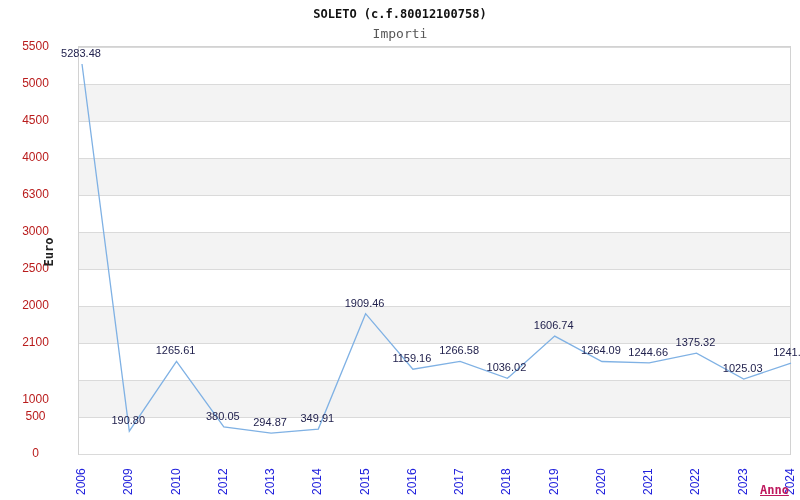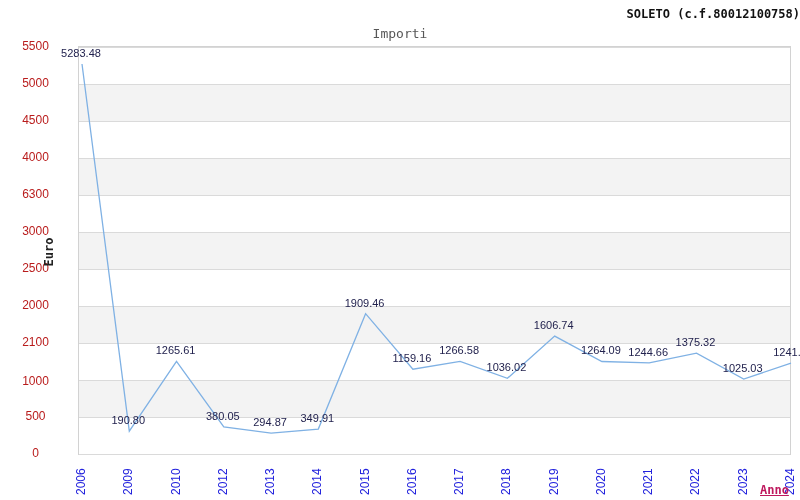--- a/index.html
+++ b/index.html
@@ -3,21 +3,21 @@
 <meta charset="utf-8">
 <style>
   * { margin:0; padding:0; box-sizing:content-box; }
   html,body { width:800px; height:500px; }
   body {
     position:relative; overflow:hidden; background:#ffffff;
     font-family:"Liberation Sans", sans-serif;
   }
   .chart { position:absolute; inset:0; }
   .title {
-    position:absolute; left:0; top:7px; width:800px; text-align:right;
+    position:absolute; left:0; top:7px; width:800px; text-align:center;
     font-family:"DejaVu Sans Mono", monospace; font-weight:bold;
     font-size:12px; color:#111111; letter-spacing:0px;
   }
   .subtitle {
     position:absolute; left:0; top:26px; width:800px; text-align:center;
     font-family:"DejaVu Sans Mono", monospace; font-size:13px; color:#575757;
   }
   .plot {
     position:absolute; left:78px; top:46px; width:711px; height:407px;
     border:1px solid #d2d2d2; background:#ffffff;
@@ -77,21 +77,21 @@
       <div class="gridline" style="top: 37px; background: rgb(218, 218, 218);"></div>
       <div class="gridline" style="top: 0px; background: rgb(218, 218, 218);"></div>
       <svg class="line-svg" id="line-svg" width="712" height="408">
         <polyline points="3.0,17.0 50.3,384.1 97.5,314.3 144.8,379.9 192.1,386.2 239.3,382.1 286.6,266.7 333.9,322.2 381.1,314.3 428.4,331.3 475.7,289.1 522.9,314.5 570.2,315.9 617.5,306.2 664.7,332.1 712.0,316.1" fill="none" stroke="#7fb1e4" stroke-width="1.3" stroke-linejoin="miter"></polyline>
       </svg>
   </div>
 
   <div id="yticks">
       <div class="ytick" style="top: 446px;">0</div>
       <div class="ytick" style="top: 409px;">500</div>
-      <div class="ytick" style="top: 374px;">1000</div>
+      <div class="ytick" style="top: 392px;">1000</div>
       <div class="ytick" style="top: 335px;">2100</div>
       <div class="ytick" style="top: 298px;">2000</div>
       <div class="ytick" style="top: 261px;">2500</div>
       <div class="ytick" style="top: 224px;">3000</div>
       <div class="ytick" style="top: 187px;">6300</div>
       <div class="ytick" style="top: 150px;">4000</div>
       <div class="ytick" style="top: 113px;">4500</div>
       <div class="ytick" style="top: 76px;">5000</div>
       <div class="ytick" style="top: 39px;">5500</div>
     </div>

